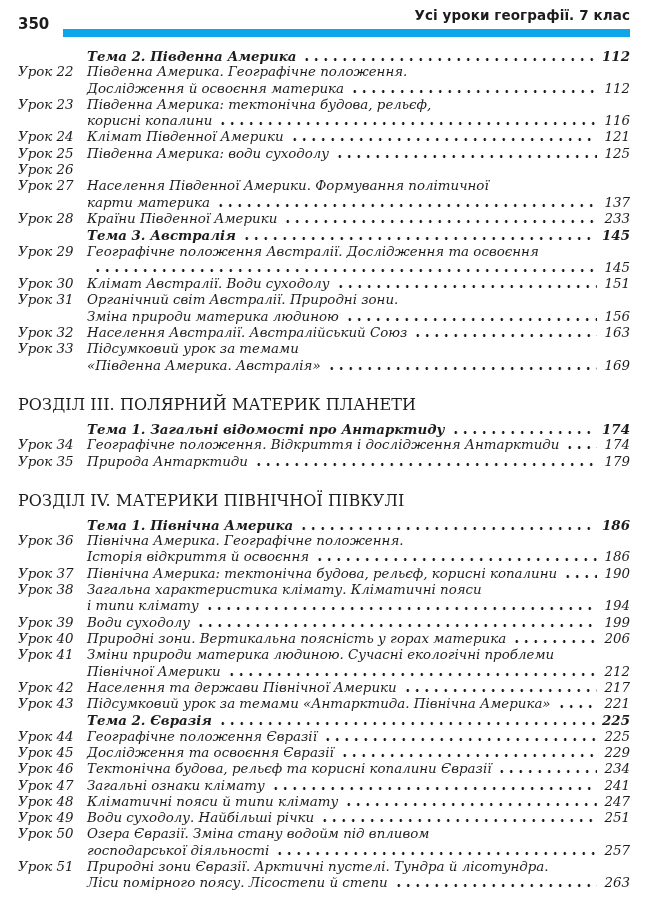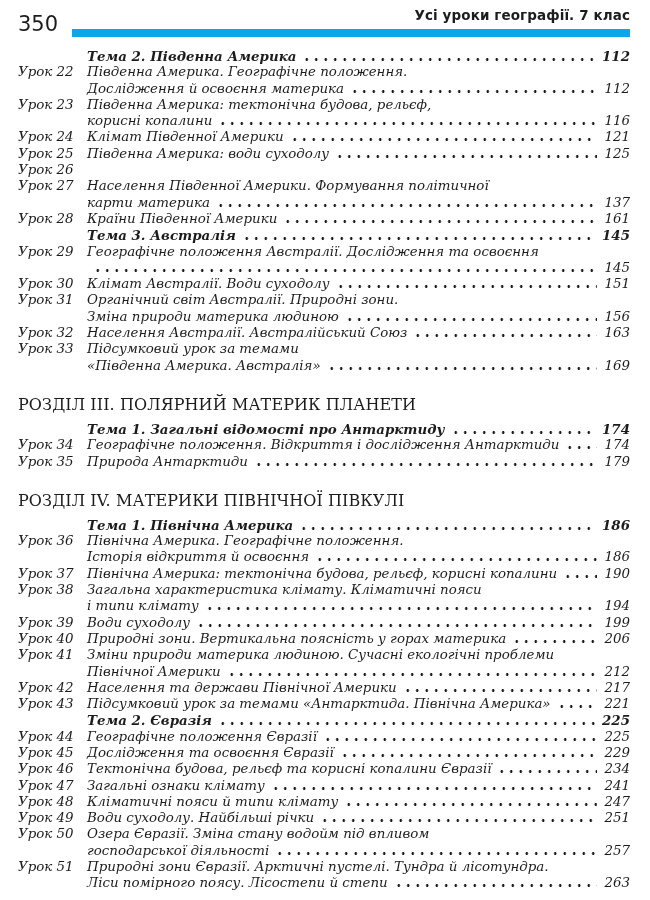--- a/index.html
+++ b/index.html
@@ -15,22 +15,22 @@
     color: #1c1c1c;
     overflow: hidden;
   }
   
   .hdr {
     display: flex;
     align-items: flex-end;
     font-family: "DejaVu Sans", "Liberation Sans", sans-serif;
   }
   .hdr .pageno {
-    font-weight: 400;
-    font-size: 21px;
+    font-weight: 700;
+    font-size: 15px;
     line-height: 18px;
     padding-bottom: 4px;
   }
   .hdr .hdr-right {
     flex: 1;
     margin-left: 14px;
     text-align: right;
     font-size: 13.5px;
     font-weight: 600;
     line-height: 18px;
@@ -153,21 +153,21 @@
             <span class="pg">137</span>
           </div>
         </div>
       </div>
       <div class="entry">
         <div class="label">Урок 28</div>
         <div class="body">
           <div class="line last">
             <span class="txt">Країни Південної Америки</span>
             <span class="leader"></span>
-            <span class="pg">161</span>
+            <span class="pg">233</span>
           </div>
         </div>
       </div>
       <div class="entry theme">
         <div class="label"></div>
         <div class="body">
           <div class="line last">
             <span class="txt">Тема 3. Австралія</span>
             <span class="leader"></span>
             <span class="pg">145</span>

